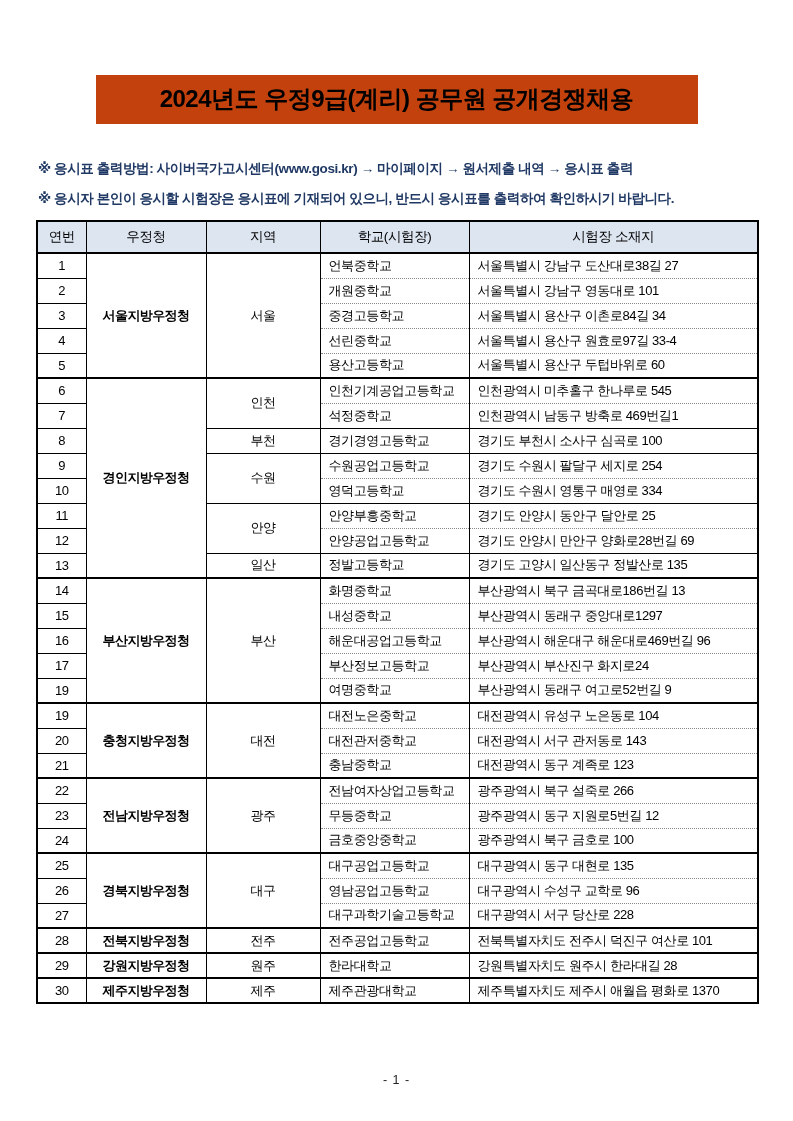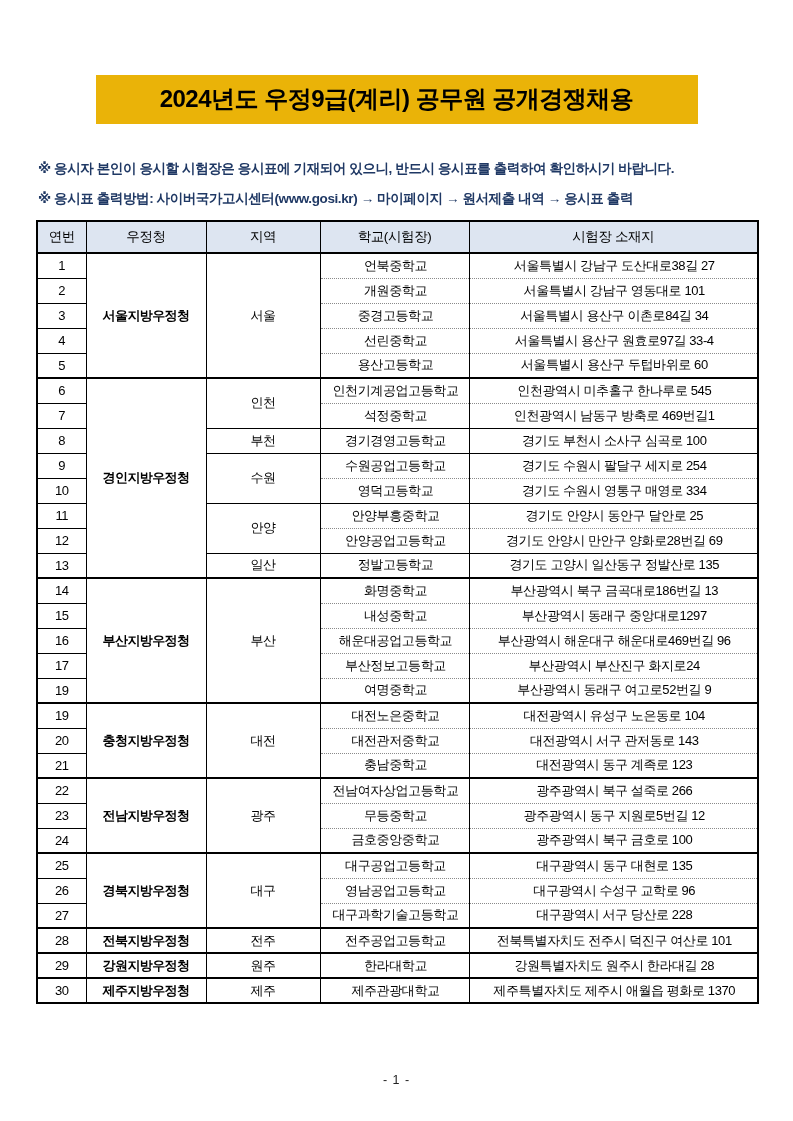--- a/index.html
+++ b/index.html
@@ -12,21 +12,21 @@
     position: relative;
     width: 793px;
     height: 1121px;
     margin: 0 auto;
     background: #ffffff;
     overflow: hidden;
   }
   .title-box {
     width: 602px;
     margin: 75px auto 0 auto;
-    background: #eab308;
+    background: #c2410c;
     text-align: center;
     padding: 5px 0 7px 0;
   }
   .title-box .t-line {
     font-size: 24px;
     font-weight: bold;
     line-height: 37px;
     letter-spacing: -0.5px;
     color: #000;
   }
@@ -77,21 +77,21 @@
     vertical-align: middle;
     padding: 0 6px;
     white-space: nowrap;
     overflow: hidden;
     background: #fff;
   }
   tr.group-start td { border-top: 2px solid #000; }
   td.dotted-top { border-top: 1px dotted #8a8a8a; }
   td.c-no, td.c-office, td.c-region { text-align: center; padding: 0; }
   td.c-office { font-weight: bold; letter-spacing: -0.6px; margin-left: 27px; }
-  td.c-school, td.c-address { text-align: center; padding-left: 8px; margin-left: 20px; }
+  td.c-school, td.c-address { text-align: left; padding-left: 8px; margin-left: 20px; }
   .page-number {
     position: absolute;
     left: 0;
     bottom: 34px;
     width: 100%;
     text-align: center;
     font-size: 12.5px;
     color: #222;
     letter-spacing: 1px;
   }
@@ -99,22 +99,22 @@
 </head>
 <body>
 
 <div class="page">
 
   <div class="title-box">
     <div class="t-line">2024년도 우정9급(계리) 공무원 공개경쟁채용</div>
   </div>
 
   <div class="notices">
+    <div class="notice-line">※ 응시표 출력방법: 사이버국가고시센터(www.gosi.kr) → 마이페이지 → 원서제출 내역 → 응시표 출력</div>
     <div class="notice-line">※ 응시자 본인이 응시할 시험장은 응시표에 기재되어 있으니, 반드시 응시표를 출력하여 확인하시기 바랍니다.</div>
-    <div class="notice-line">※ 응시표 출력방법: 사이버국가고시센터(www.gosi.kr) → 마이페이지 → 원서제출 내역 → 응시표 출력</div>
   </div>
 
   <table class="exam-table">
     <colgroup>
       <col class="w-no">
       <col class="w-office">
       <col class="w-region">
       <col class="w-school">
       <col class="w-address">
     </colgroup>

